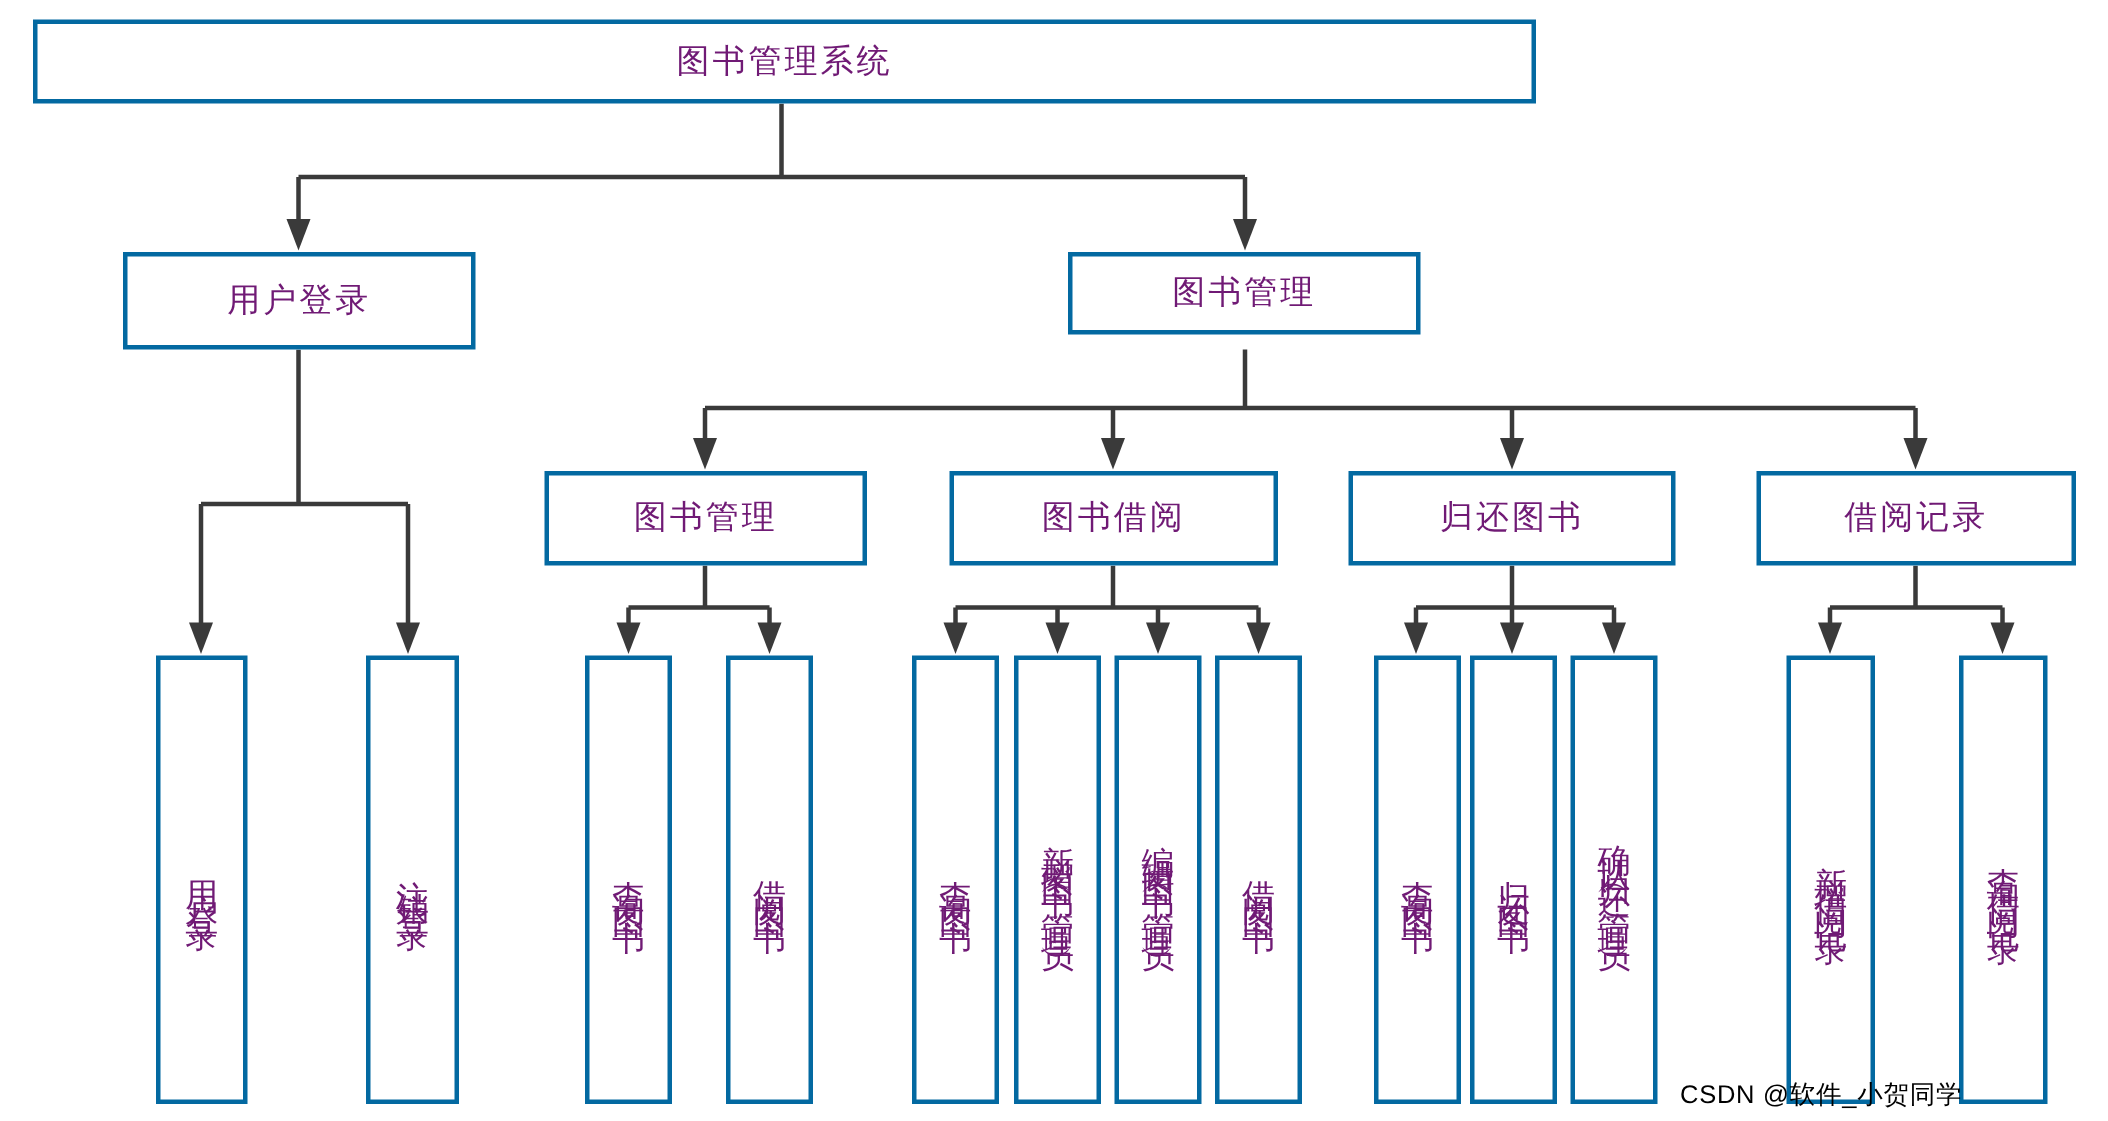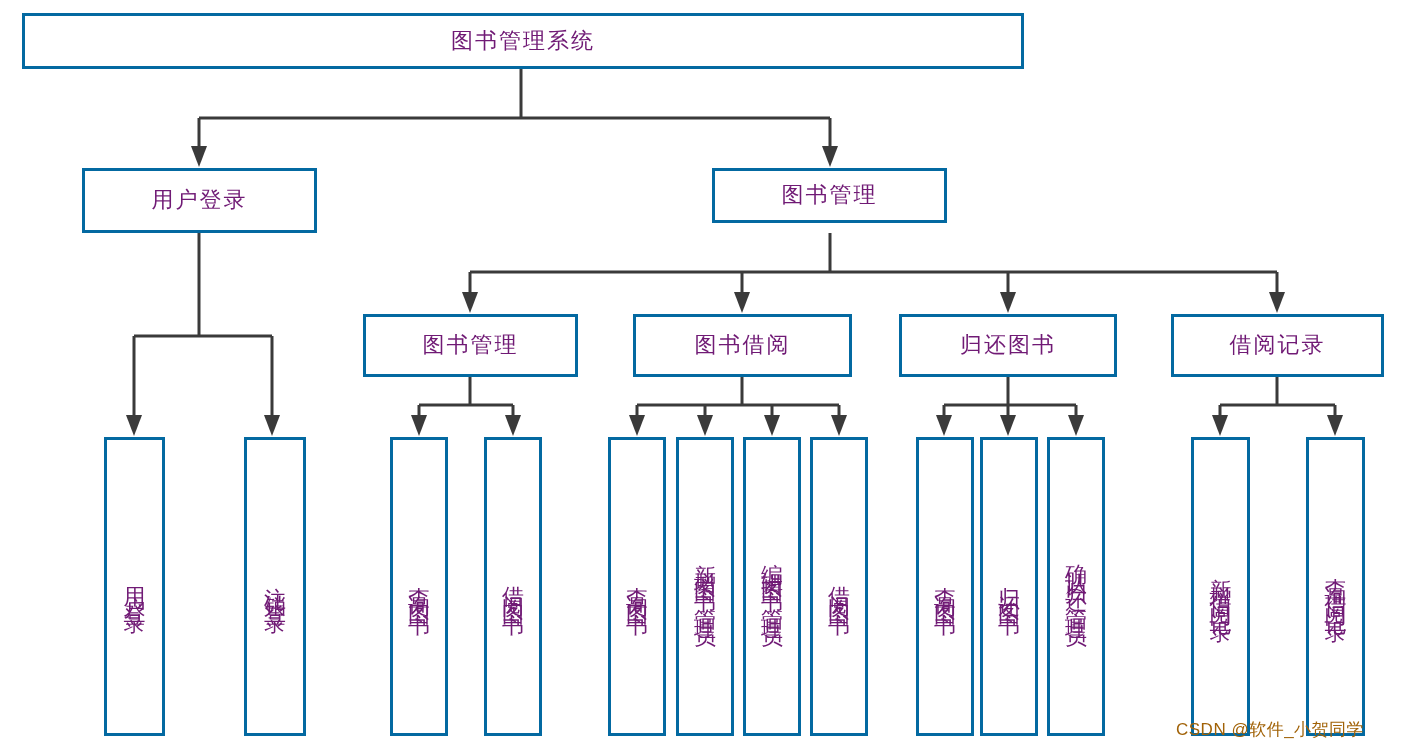--- a/index.html
+++ b/index.html
@@ -38,26 +38,26 @@
     line-height: 1.2;
   }
   .box.v {
     writing-mode: vertical-rl;
     letter-spacing: 9px;
     font-size: 22px;
     line-height: 1;
   }
   #watermark {
     position: absolute;
-    left: 1176px;
+    left: 1120px;
     top: 718px;
     width: 210px;
     font-size: 17px;
     letter-spacing: 0.5px;
-    color: #a16207;
+    color: #000000;
     white-space: nowrap;
   }
 </style>
 </head>
 <body>
 
 <div id="stage">
 
   <svg id="wires" viewBox="0 0 1405 747" xmlns="http://www.w3.org/2000/svg">
     <g stroke="#3a3a3a" stroke-width="3" fill="none">

